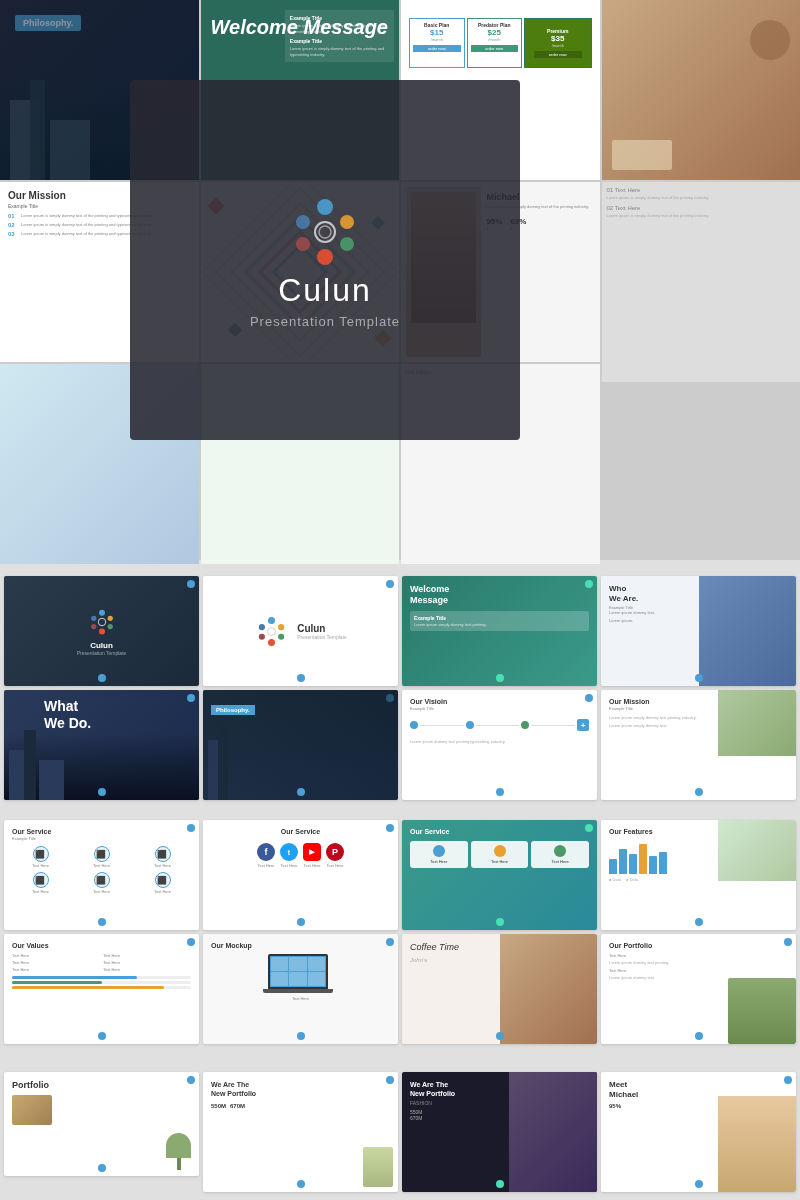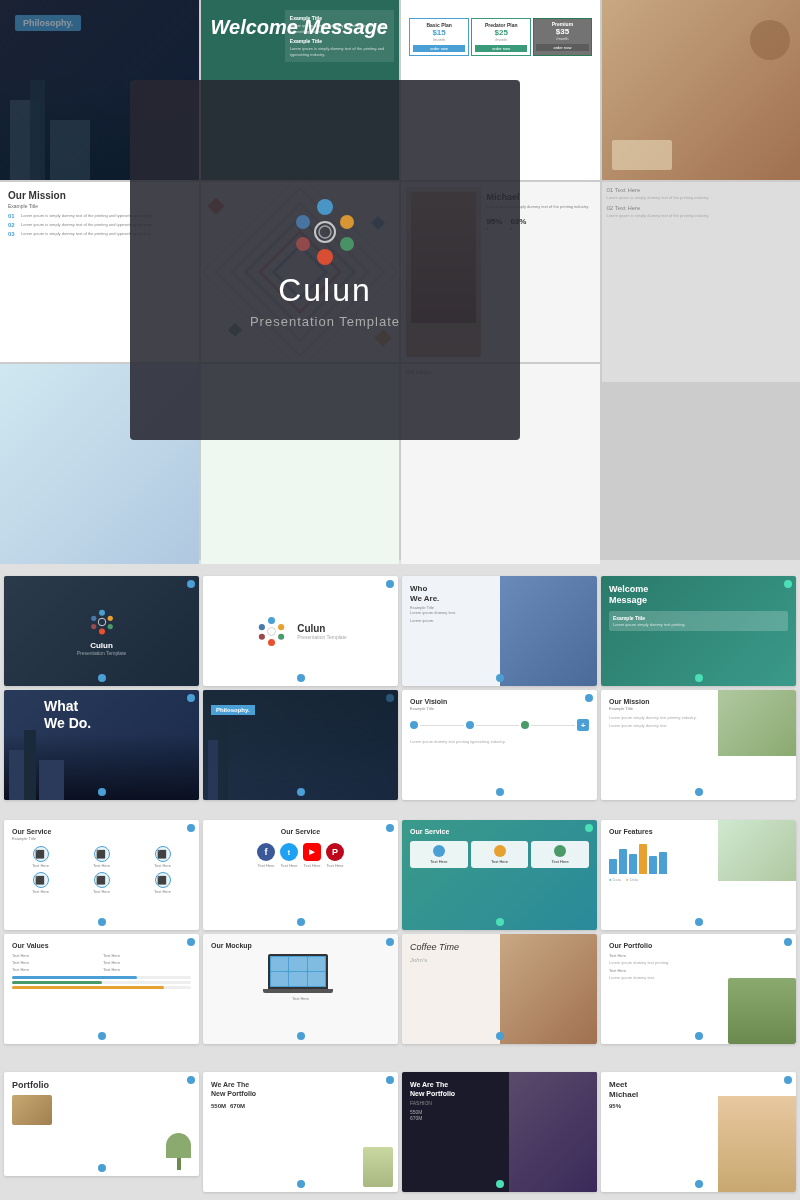--- a/index.html
+++ b/index.html
@@ -199,21 +199,21 @@
             <div style="font-size:8px;color:#4a9fd4;font-weight:bold;">$15</div>
             <div style="font-size:4px;color:#999;">/month</div>
             <div style="margin-top:3px;background:#4a9fd4;color:white;font-size:4px;padding:1px;">order now</div>
           </div>
           <div style="flex:1;border:0.5px solid #3a9a7a;padding:3px;text-align:center;">
             <div style="font-size:5px;color:#333;font-weight:bold;">Predator Plan</div>
             <div style="font-size:8px;color:#3a9a7a;font-weight:bold;">$25</div>
             <div style="font-size:4px;color:#999;">/month</div>
             <div style="margin-top:3px;background:#3a9a7a;color:white;font-size:4px;padding:1px;">order now</div>
           </div>
-          <div style="flex:1;border:0.5px solid #2a7a5a;padding:2px;text-align:center;background:#737373;">
+          <div style="flex:1;border:0.5px solid #2a7a5a;padding:9px;text-align:center;background:#4d7c0f;">
             <div style="font-size:5px;color:white;font-weight:bold;">Premium</div>
             <div style="font-size:8px;color:white;font-weight:bold;">$35</div>
             <div style="font-size:4px;color:rgba(255,255,255,0.7);">/month</div>
             <div style="margin-top:3px;background:rgba(0,0,0,0.2);color:white;font-size:4px;padding:1px;">order now</div>
           </div>
         </div>
       </div>
     </div>
 
     <div class="slide-thumb slide-photo">
@@ -364,41 +364,41 @@
           <circle cx="40" cy="40" r="9" fill="none" stroke="#ccc" stroke-width="2"></circle>
         </svg>
         <div>
           <div style="font-size:10px;font-weight:bold;color:#333;">Culun</div>
           <div style="font-size:5px;color:#aaa;">Presentation Template</div>
         </div>
       </div>
       <div class="thumb-dot"></div>
     </div>
 
+    <div class="thumb" style="background:linear-gradient(135deg,#2a7a6a,#3a9a8a);">
+      <div class="badge-dot" style="background:#4adfb4;"></div>
+      <div style="padding:8px;">
+        <div style="color:white;font-size:9px;font-weight:bold;line-height:1.2;">Welcome<br>Message</div>
+        <div style="margin-top:5px;background:rgba(255,255,255,0.2);padding:4px;border-radius:2px;">
+          <div style="font-size:5px;color:white;font-weight:bold;">Example Title</div>
+          <div style="font-size:4px;color:rgba(255,255,255,0.7);margin-top:1px;line-height:1.3;">Lorem ipsum simply dummy text printing.</div>
+        </div>
+      </div>
+      <div class="thumb-dot" style="background:#4adfb4;"></div>
+    </div>
+
     <div class="thumb" style="background:#f0f4f8;overflow:hidden;">
       <div class="badge-dot"></div>
       <div style="position:absolute;top:0;right:0;width:50%;height:100%;background:linear-gradient(135deg,#6a8aba,#4a6a9a);"></div>
       <div style="padding:8px;position:relative;z-index:1;">
         <div style="font-size:8px;font-weight:bold;color:#333;line-height:1.2;">Who<br>We Are.</div>
         <div style="font-size:4px;color:#888;margin-top:2px;line-height:1.3;">Example Title<br>Lorem ipsum dummy text.</div>
         <div style="font-size:4px;color:#888;margin-top:2px;line-height:1.3;">Lorem ipsum.</div>
       </div>
       <div class="thumb-dot"></div>
-    </div>
-
-    <div class="thumb" style="background:linear-gradient(135deg,#2a7a6a,#3a9a8a);">
-      <div class="badge-dot" style="background:#4adfb4;"></div>
-      <div style="padding:8px;">
-        <div style="color:white;font-size:9px;font-weight:bold;line-height:1.2;">Welcome<br>Message</div>
-        <div style="margin-top:5px;background:rgba(255,255,255,0.2);padding:4px;border-radius:2px;">
-          <div style="font-size:5px;color:white;font-weight:bold;">Example Title</div>
-          <div style="font-size:4px;color:rgba(255,255,255,0.7);margin-top:1px;line-height:1.3;">Lorem ipsum simply dummy text printing.</div>
-        </div>
-      </div>
-      <div class="thumb-dot" style="background:#4adfb4;"></div>
     </div>
 
   </div>
 
   <div class="thumb-row thumb-row-4">
 
     <div class="thumb" style="background:linear-gradient(135deg,#2a3a5a,#1a2a4a);position:relative;overflow:hidden;">
       <div class="badge-dot"></div>
 
       <div style="position:absolute;bottom:0;left:0;right:0;height:60%;background:linear-gradient(180deg,transparent,#0a1020);"></div>

